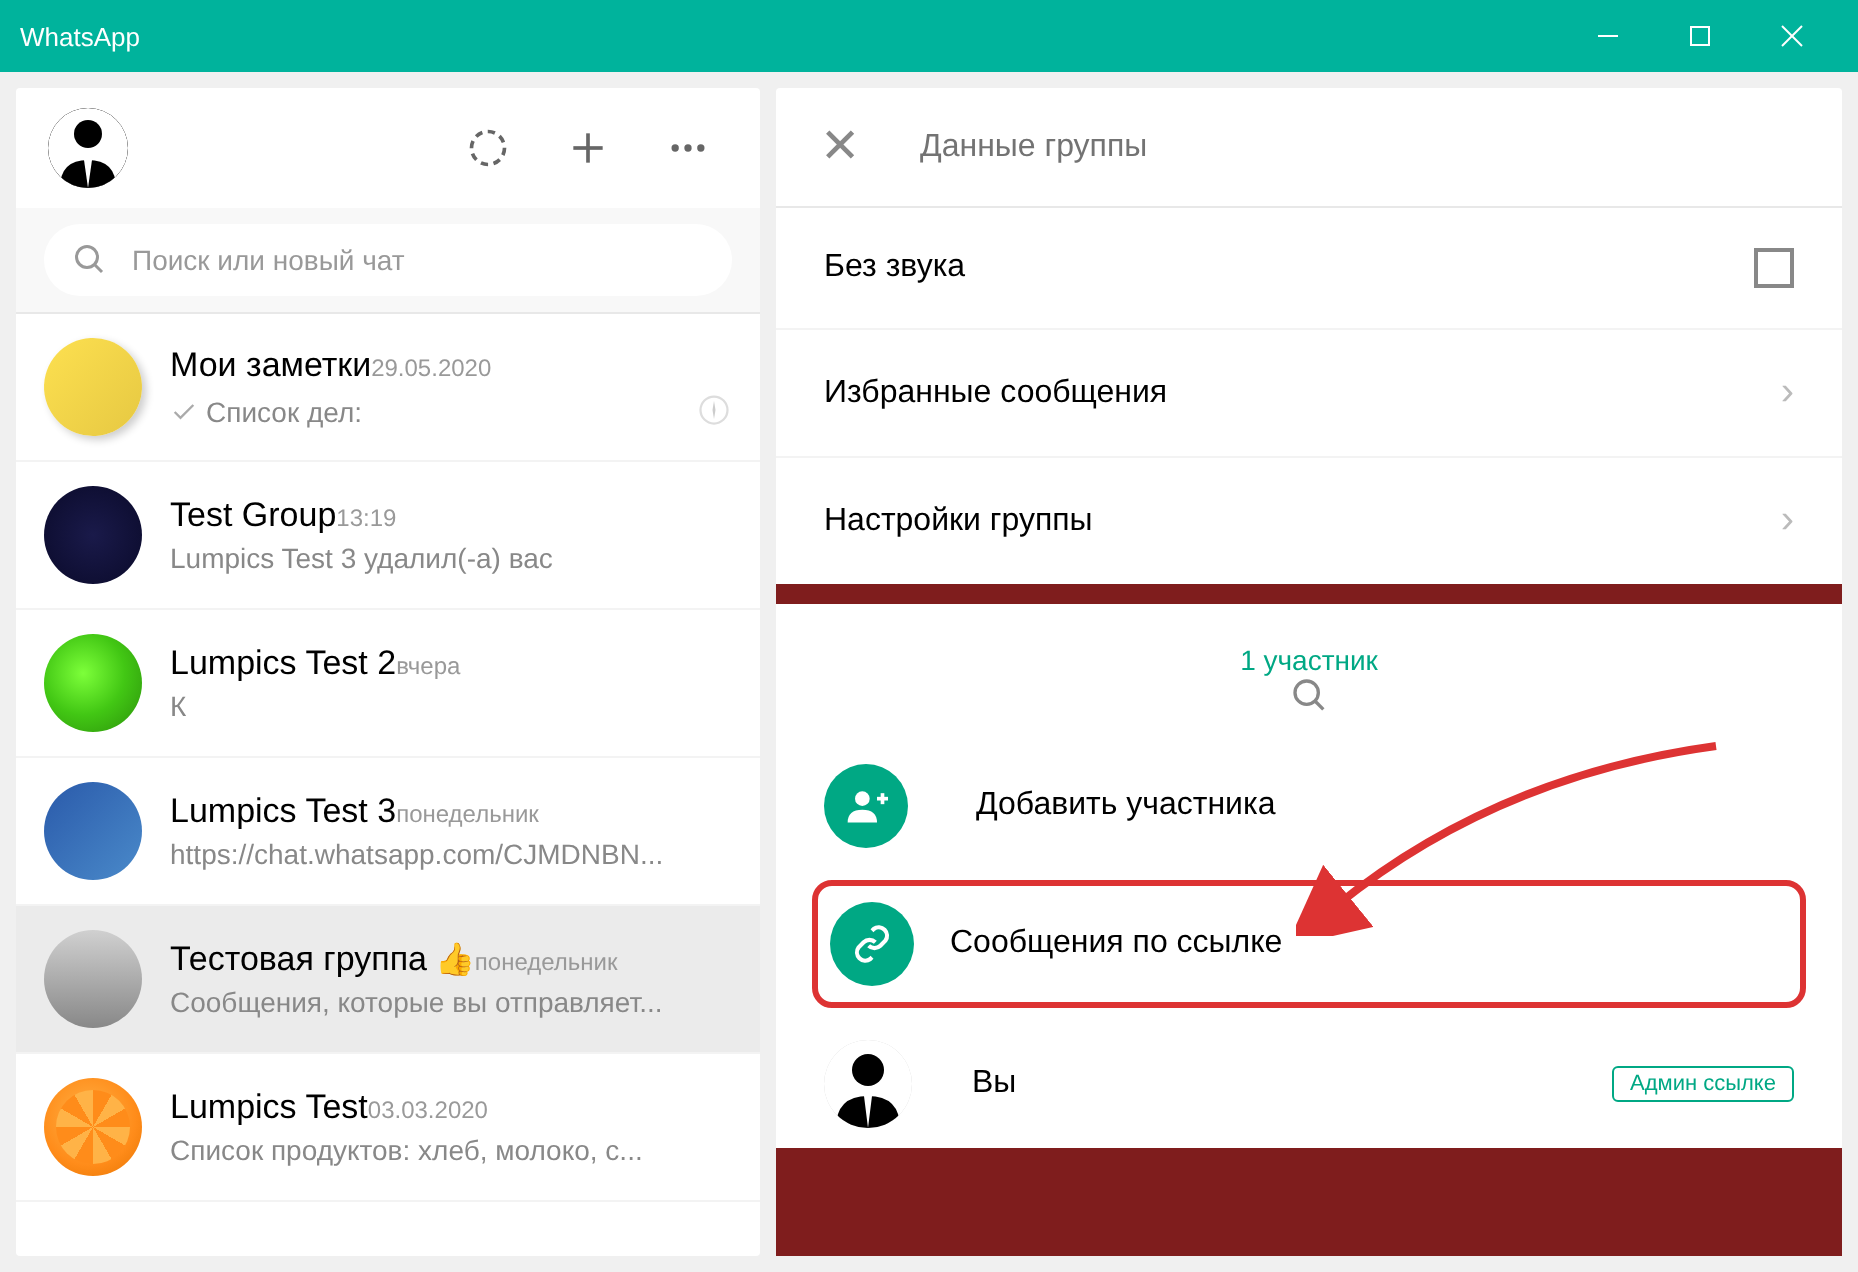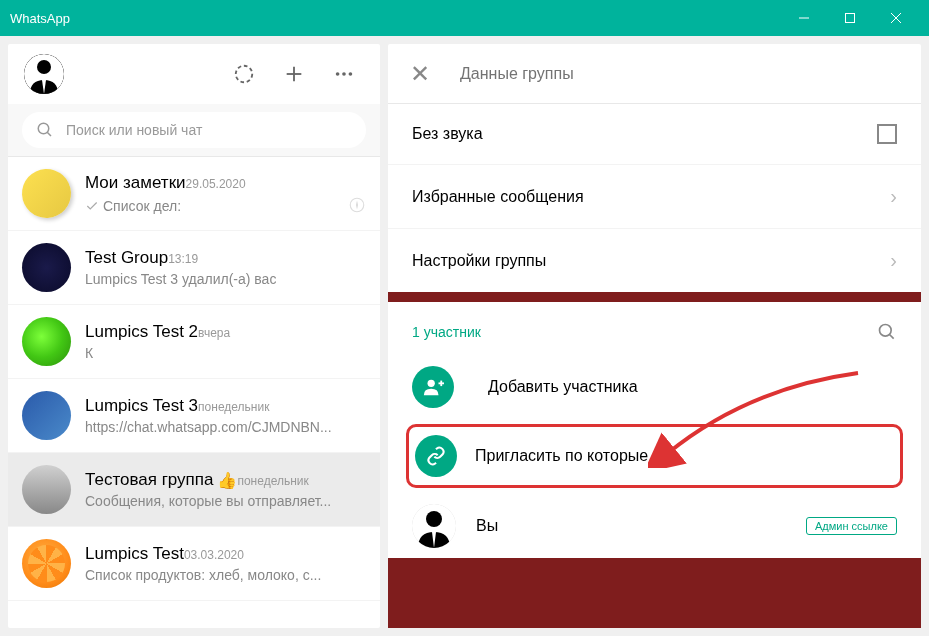--- a/index.html
+++ b/index.html
@@ -42,30 +42,30 @@
     .right-title { font-size: 16px; color: #737373; }
     
     .right-content { flex: 1; overflow-y: auto; background: #7f1d1d; }
     .settings-section { background: white; margin-bottom: 10px; }
     .setting-row { display: flex; align-items: center; justify-content: space-between; padding: 20px 24px; cursor: pointer; border-bottom: 1px solid #f3f3f3; }
     .setting-row:last-child { border-bottom: none; }
     .setting-label { font-size: 16px; color: #000; }
     .checkbox-empty { width: 20px; height: 20px; border: 2px solid #888; }
     .chevron { color: #bbb; font-size: 20px; }
     
-    .participants-header { display: flex; align-items: center; justify-content: space-between; padding: 20px 24px 14px; }
+    .participants-header { display: flex; align-items: center; justify-content: space-between; padding: 20px 24px 14px; flex-direction: column; }
     .participants-count { font-size: 14px; color: #00a884; }
     
     .action-row { display: flex; align-items: center; gap: 34px; padding: 10px 24px; cursor: pointer; }
     .action-circle { width: 42px; height: 42px; border-radius: 50%; background: #00a884; display: flex; align-items: center; justify-content: center; color: white; flex-shrink: 0; }
     .action-label { font-size: 16px; color: #000; }
     
     .invite-highlight { border: 3px solid #d33; border-radius: 10px; margin: 6px 18px; padding: 8px 6px; display: flex; align-items: center; gap: 18px; cursor: pointer; position: relative; }
     
-    .participant-row { display: flex; align-items: center; gap: 20px; padding: 10px 24px; }
+    .participant-row { display: flex; align-items: center; gap: 30px; padding: 10px 24px; }
     .participant-avatar { width: 44px; height: 44px; border-radius: 50%; background: #e0e0e0; flex-shrink: 0; overflow: hidden; }
     .participant-info { flex: 1; }
     .participant-name { font-size: 16px; color: #000; }
     .admin-badge { border: 1.5px solid #00a884; color: #00a884; font-size: 11px; padding: 2px 8px; border-radius: 3px; }
     
     .arrow-annotation { position: absolute; pointer-events: none; z-index: 100; }
     
     .avatar-note { background: linear-gradient(135deg, #fde050, #e6c842); transform: rotate(-3deg); box-shadow: 2px 2px 4px rgba(0,0,0,0.2); }
     .avatar-dark { background: radial-gradient(ellipse at center, #1a1a4a 0%, #0a0a2a 100%); }
     .avatar-green { background: radial-gradient(circle at 40% 40%, #7dff3a 0%, #42c714 50%, #2a8f0a 100%); }
@@ -279,21 +279,21 @@
           <span class="action-label">Добавить участника</span>
         </div>
 
         <div class="invite-highlight">
           <div class="action-circle">
             <svg width="20" height="20" viewBox="0 0 24 24" fill="none" stroke="white" stroke-width="2.5">
                 <path d="M10 13a5 5 0 0 0 7 0l3-3a5 5 0 0 0-7-7l-1 1"></path>
                 <path d="M14 11a5 5 0 0 0-7 0l-3 3a5 5 0 0 0 7 7l1-1"></path>
               </svg>
           </div>
-          <span class="action-label">Пригласить по которые</span>
+          <span class="action-label">Сообщения по ссылке</span>
         </div>
 
         <svg class="arrow-annotation" style="left: 260px; top: 66px; width: 220px; height: 100px;" viewBox="0 0 220 100">
           <defs>
               <marker id="arrh" markerWidth="12" markerHeight="12" refX="2" refY="5" orient="auto">
                 <path d="M0,0 L10,5 L0,10 Z" fill="#d33"></path>
               </marker>
             </defs>
           <path d="M 210 5 Q 100 20 20 85" fill="none" stroke="#d33" stroke-width="4" marker-end="url(#arrh)"></path>
         </svg>

